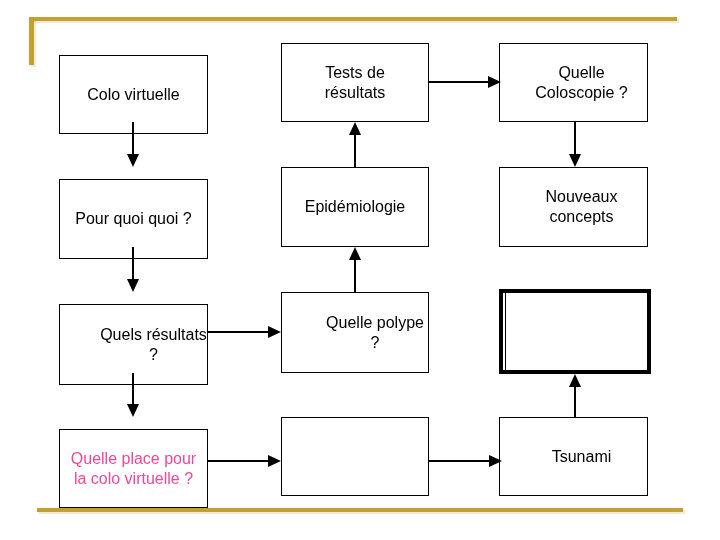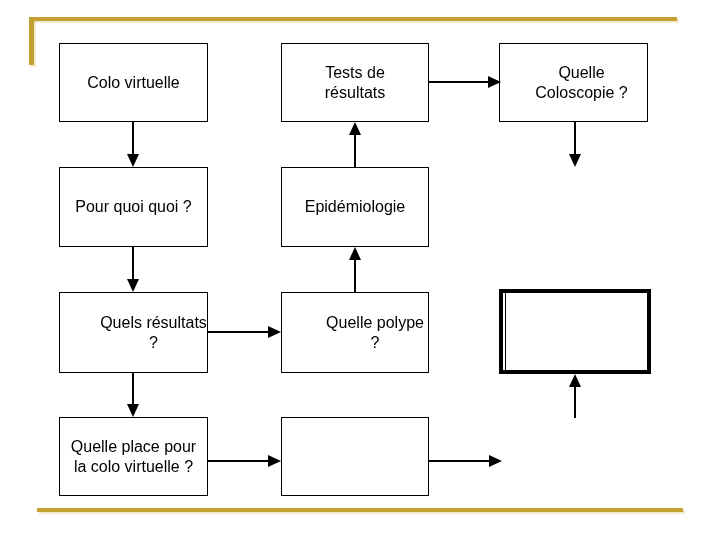--- a/index.html
+++ b/index.html
@@ -27,23 +27,23 @@
     display: flex;
     align-items: center;
     justify-content: center;
     text-align: center;
     font-size: 16px;
     line-height: 20px;
     color: #000000;
     white-space: pre-line;
   }
   .box.thick { border-width: 4px; }
-  .box.red-text { color: #000000; }
+  .box.red-text { color: #ec4899; }
 
-  .col1 { left: 59px;  width: 149px; }
+  .col1 { left: 59px;  width: 149px; margin-top: 12px; }
   .col2 { left: 281px; width: 148px; }
   .col3 { left: 499px; width: 149px; padding-left: 16px; }
   .row1 { top: 43px;  height: 79px; }
   .row2 { top: 167px; height: 80px; }
   .row3 { top: 292px; height: 81px; padding-left: 40px; }
   .row4 { top: 417px; height: 79px; }
 
   .box-highlight { left: 499px; top: 289px; width: 152px; height: 85px; }
   .inner-left-line {
     position: absolute;
@@ -71,28 +71,31 @@
   <div class="gold gold-bottom"></div>
 
   <div class="box col1 row1">Colo virtuelle</div>
   <div class="box col2 row1">Tests de
 résultats</div>
   <div class="box col3 row1">Quelle
 Coloscopie ?</div>
 
   <div class="box col1 row2">Pour quoi quoi ?</div>
   <div class="box col2 row2">Epidémiologie</div>
+  <div class="box col3 row2">Nouveaux
+concepts</div>
 
   <div class="box col1 row3">Quels résultats ?</div>
   <div class="box col2 row3">Quelle polype ?</div>
   <div class="box thick box-highlight"><span class="inner-left-line"></span></div>
 
   <div class="box col1 row4 red-text">Quelle place pour
 la colo virtuelle ?</div>
   <div class="box col2 row4"></div>
+  <div class="box col3 row4">Tsunami</div>
 
   <div class="line vline" style="left:132px; top:122px; height:33px;"></div>
   <div class="head head-down" style="left:127px; top:154px;"></div>
 
   <div class="line vline" style="left:132px; top:247px; height:33px;"></div>
   <div class="head head-down" style="left:127px; top:279px;"></div>
 
   <div class="line vline" style="left:132px; top:373px; height:32px;"></div>
   <div class="head head-down" style="left:127px; top:404px;"></div>
 

